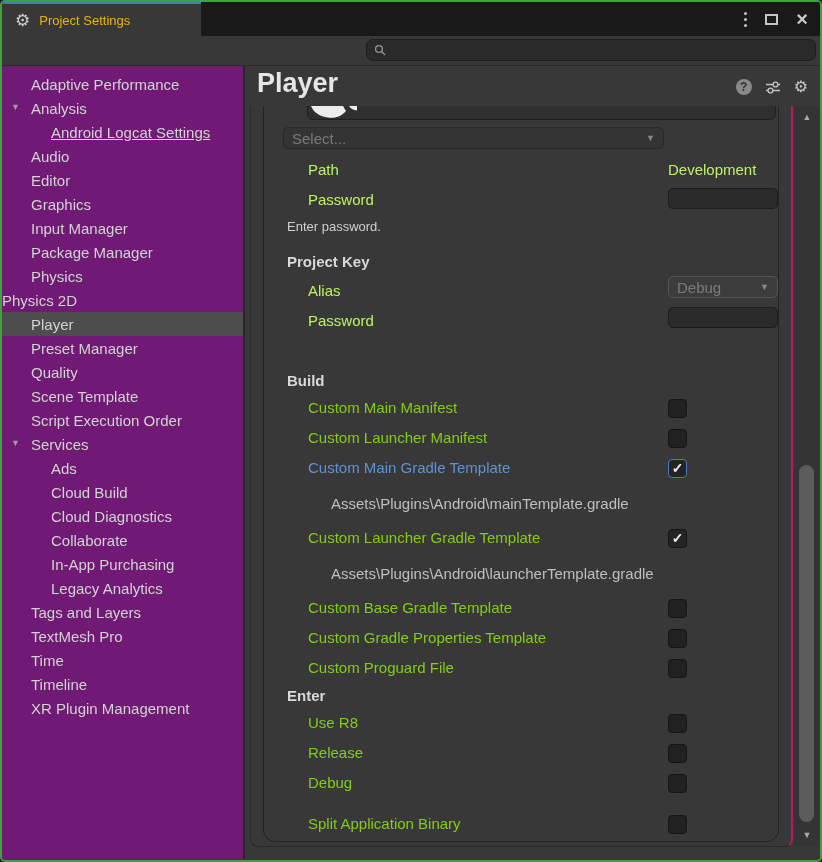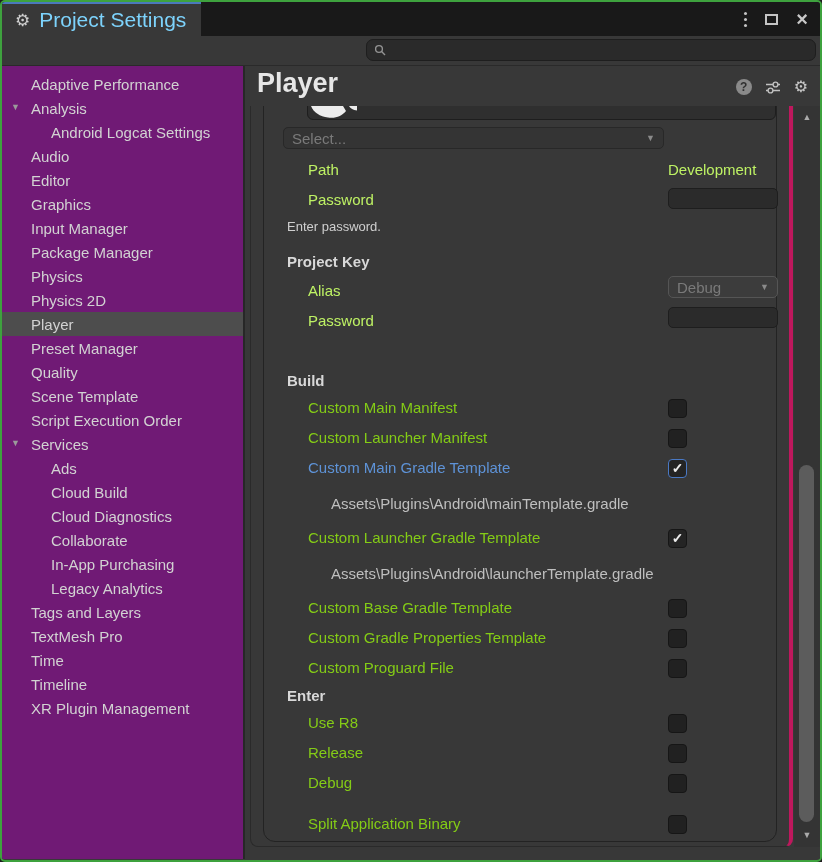--- a/index.html
+++ b/index.html
@@ -10,21 +10,21 @@
     font-family:"Liberation Sans",sans-serif;overflow:hidden;
     color:#D2D2D2;
   }
   
   .titlebar{position:relative;height:34px;background:#191919;}
   .tab{
     position:absolute;left:0;top:0;width:199px;height:34px;background:#383838;
     border-top:2px solid #4A79BB;display:flex;align-items:center;gap:9px;padding-left:13px;
   }
   .tab-gear{font-size:17px;color:#CFCFCF;line-height:1;}
-  .tab-title{font-size:21px;color:#7dd3fc;white-space:nowrap;}
+  .tab-title{font-size:13px;color:#eab308;white-space:nowrap;}
   .win-controls{position:absolute;right:12px;top:0;height:34px;display:flex;align-items:center;gap:18px;}
   .kebab{display:flex;flex-direction:column;gap:3px;cursor:default;}
   .kebab i{width:3px;height:3px;border-radius:50%;background:#C4C4C4;}
   .maxbox{width:13px;height:11px;border:2px solid #C4C4C4;}
   .closex{font-size:20px;color:#C8C8C8;line-height:1;font-weight:bold;}
   
   .toolbar{position:relative;height:30px;background:#383838;border-bottom:1px solid #2A2A2A;}
   .search-field{
     position:absolute;left:364px;top:3px;width:450px;height:22px;
     background:#2A2A2A;border:1px solid #1E1E1E;border-radius:7px;
@@ -45,21 +45,21 @@
   .panel{position:relative;flex:1;background:#383838;}
   .panel-header{position:relative;height:40px;}
   .panel-title{position:absolute;left:12px;top:2px;font-size:27px;font-weight:bold;color:#E6E6E6;}
   .header-icons{position:absolute;right:12px;top:13px;display:flex;align-items:center;gap:13px;}
   .help-disc{width:16px;height:16px;border-radius:50%;background:#8A8A8A;color:#303030;
     font-size:12px;font-weight:bold;display:flex;align-items:center;justify-content:center;line-height:1;}
   .hdr-gear{font-size:16px;color:#C6C6C6;line-height:1;}
   
   .scroll-region{
     position:absolute;left:5px;top:40px;right:27px;bottom:12px;overflow:hidden;
-    border-left:1px solid #2A2A2A;border-right:4px solid #be185d;border-bottom:1px solid #2A2A2A;
+    border-left:1px solid #2A2A2A;border-right:2px solid #be185d;border-bottom:1px solid #2A2A2A;
     border-radius:0 0 8px 8px;
   }
   .group-box{position:absolute;left:12px;right:12px;top:-20px;height:756px;
     border:1px solid #232323;border-radius:12px;}
   .abs{position:absolute;}
   .lbl{font-size:15px;height:20px;line-height:20px;color:#84cc16;white-space:nowrap;}
   .lbl.dim{color:#bef264;}
   .lbl.blue{color:#5E93D8;}
   .hdr{font-size:15px;font-weight:bold;color:#D8D8D8;height:20px;line-height:20px;}
   .path-text{font-size:15px;color:#BFBFBF;height:20px;line-height:20px;white-space:nowrap;}
@@ -126,42 +126,42 @@
 
     <div class="sidebar" id="sidebar">
         <div class="side-row">
           <span class="side-label" style="margin-left: 29px;">Adaptive Performance</span>
         </div>
         <div class="side-row">
           <span class="side-tri">▼</span>
           <span class="side-label" style="margin-left: 29px;">Analysis</span>
         </div>
         <div class="side-row">
-          <span class="side-label" style="margin-left: 49px;">Android Logcat Settings</span>
+          <span class="side-label" style="margin-left: 49px; text-decoration: underline;">Android Logcat Settings</span>
         </div>
         <div class="side-row">
           <span class="side-label" style="margin-left: 29px;">Audio</span>
         </div>
         <div class="side-row">
           <span class="side-label" style="margin-left: 29px;">Editor</span>
         </div>
         <div class="side-row">
           <span class="side-label" style="margin-left: 29px;">Graphics</span>
         </div>
         <div class="side-row">
           <span class="side-label" style="margin-left: 29px;">Input Manager</span>
         </div>
         <div class="side-row">
           <span class="side-label" style="margin-left: 29px;">Package Manager</span>
         </div>
         <div class="side-row">
           <span class="side-label" style="margin-left: 29px;">Physics</span>
         </div>
         <div class="side-row">
-          <span class="side-label" style="margin-left: 29px;">Physics 2D</span>
+          <span class="side-label" style="">Physics 2D</span>
         </div>
         <div class="side-row selected">
           <span class="side-label" style="margin-left: 29px;">Player</span>
         </div>
         <div class="side-row">
           <span class="side-label" style="margin-left: 29px;">Preset Manager</span>
         </div>
         <div class="side-row">
           <span class="side-label" style="margin-left: 29px;">Quality</span>
         </div>

